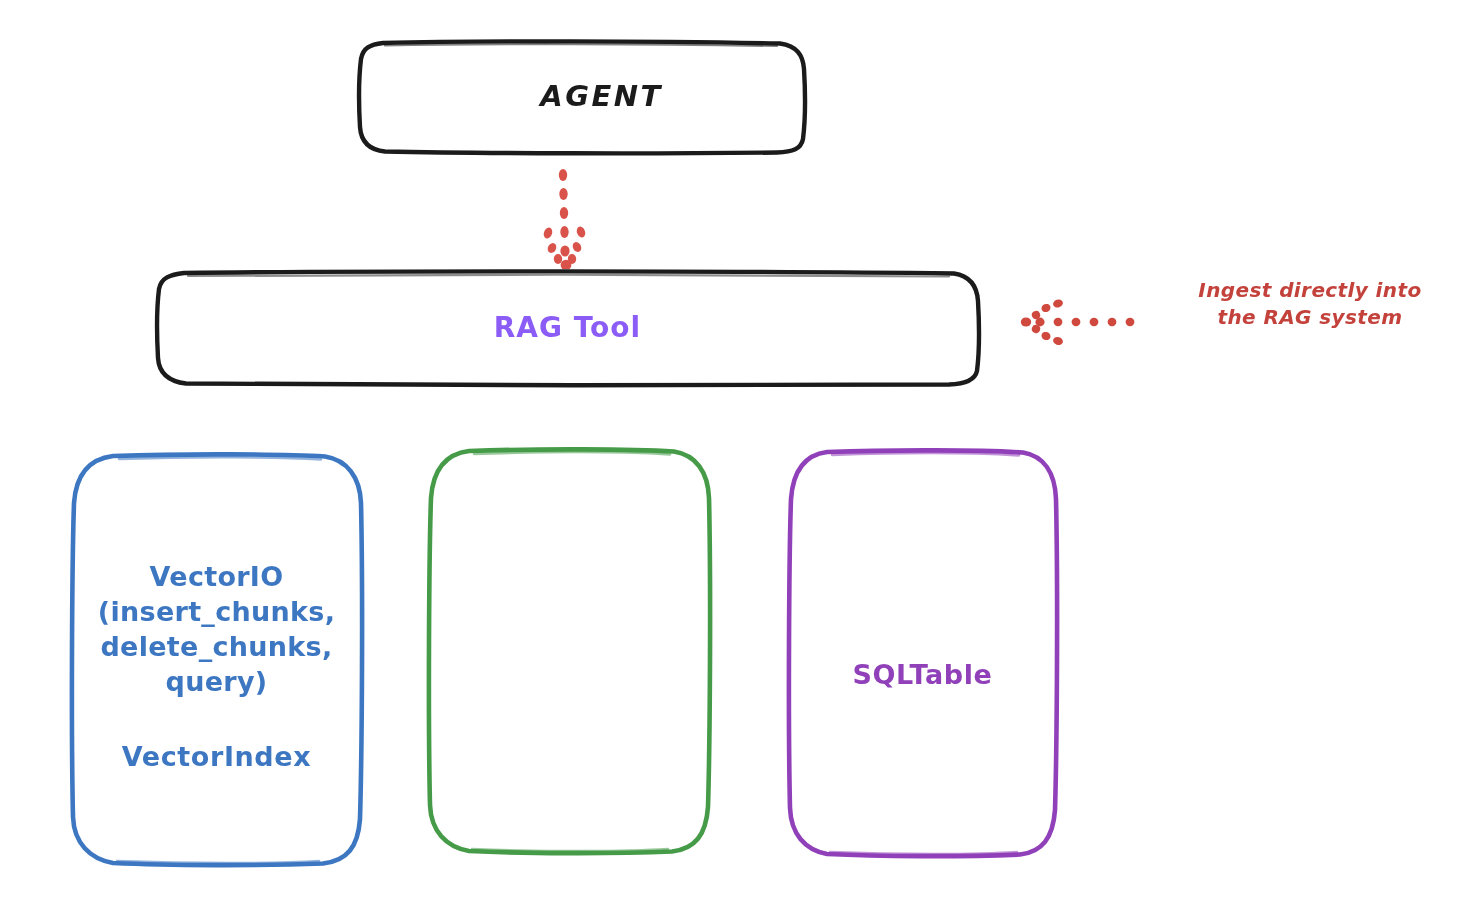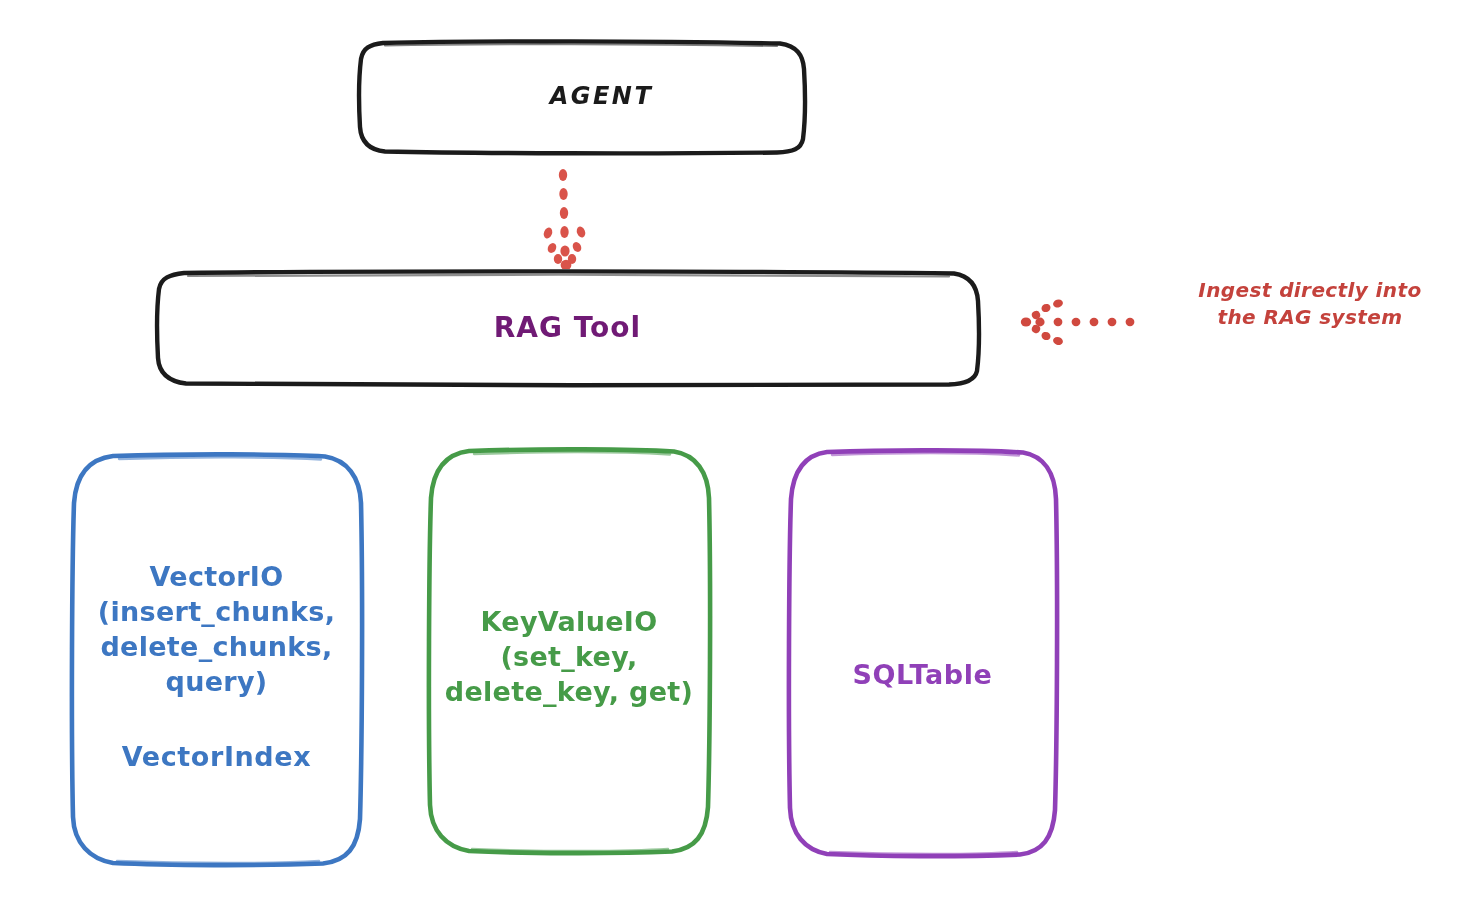--- a/index.html
+++ b/index.html
@@ -35,41 +35,41 @@
 
   
   #agent-node {
     left: 357px;
     top: 39px;
     width: 449px;
     height: 115px;
   }
   #agent-node .node-label {
     font-family: "DejaVu Sans", sans-serif;
-    font-size: 24px;
+    font-size: 29px;
     font-style: italic;
     font-weight: 700;
     letter-spacing: 2.5px;
     color: #1b1b1b;
     margin-left: 40px;
   }
 
   
   #ragtool-node {
     left: 154px;
     top: 269px;
     width: 827px;
     height: 117px;
   }
   #ragtool-node .node-label {
     font-family: "DejaVu Sans", sans-serif;
     font-size: 28px;
     font-weight: 600;
     letter-spacing: 1px;
-    color: #701a75;
+    color: #8b5cf6;
   }
 
   
   #vectorio-node {
     left: 67px;
     top: 451px;
     width: 299px;
     height: 418px;
   }
   #keyvalueio-node {
@@ -233,23 +233,20 @@
 
   <div class="node io-node" id="keyvalueio-node">
     <svg class="sketch-border" viewBox="0 0 290 410" preserveAspectRatio="none">
       <path d="M45,5 C118,2.5 208,3 250,5.5 C272,9 284,26 285,52
                C287,138 286,294 284,361 C282,389 271,403 248,405.5
                C185,408 98,407.5 45,405 C22,401 7,385 6,359
                C4,275 5,108 7,52 C9,24 21,8 45,5 Z" fill="none" stroke="#469b48" stroke-width="4.6" stroke-linecap="round" stroke-linejoin="round"></path>
       <path d="M50,8 C126,5.5 204,6 246,8.5" fill="none" stroke="#469b48" stroke-width="2.4" stroke-linecap="round" opacity="0.55"></path>
       <path d="M48,403 C126,406 204,405.5 244,403" fill="none" stroke="#469b48" stroke-width="2.4" stroke-linecap="round" opacity="0.55"></path>
     </svg>
-    <div class="node-label">KeyValueIO
-(set_key,
-delete_key, get)</div>
   </div>
 
   <div class="node io-node" id="relationalio-node">
     <svg class="sketch-border" viewBox="0 0 277 412" preserveAspectRatio="none">
       <path d="M43,5 C112,2.5 198,3 239,5.5 C260,9 271,26 272,52
                C274,139 273,296 271,363 C269,391 258,405 236,407.5
                C176,410 94,409.5 43,407 C21,403 7,387 6,361
                C4,277 5,108 7,52 C9,24 20,8 43,5 Z" fill="none" stroke="#9040b8" stroke-width="4.6" stroke-linecap="round" stroke-linejoin="round"></path>
       <path d="M48,8 C120,5.5 195,6 235,8.5" fill="none" stroke="#9040b8" stroke-width="2.4" stroke-linecap="round" opacity="0.55"></path>
       <path d="M46,405 C120,408 195,407.5 233,405" fill="none" stroke="#9040b8" stroke-width="2.4" stroke-linecap="round" opacity="0.55"></path>

